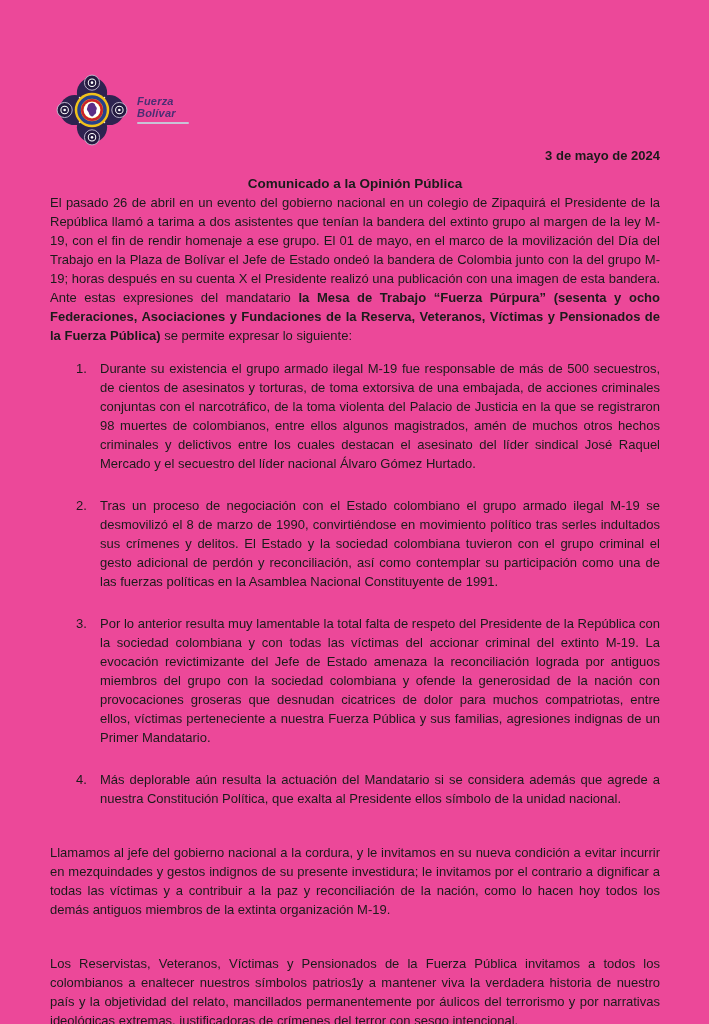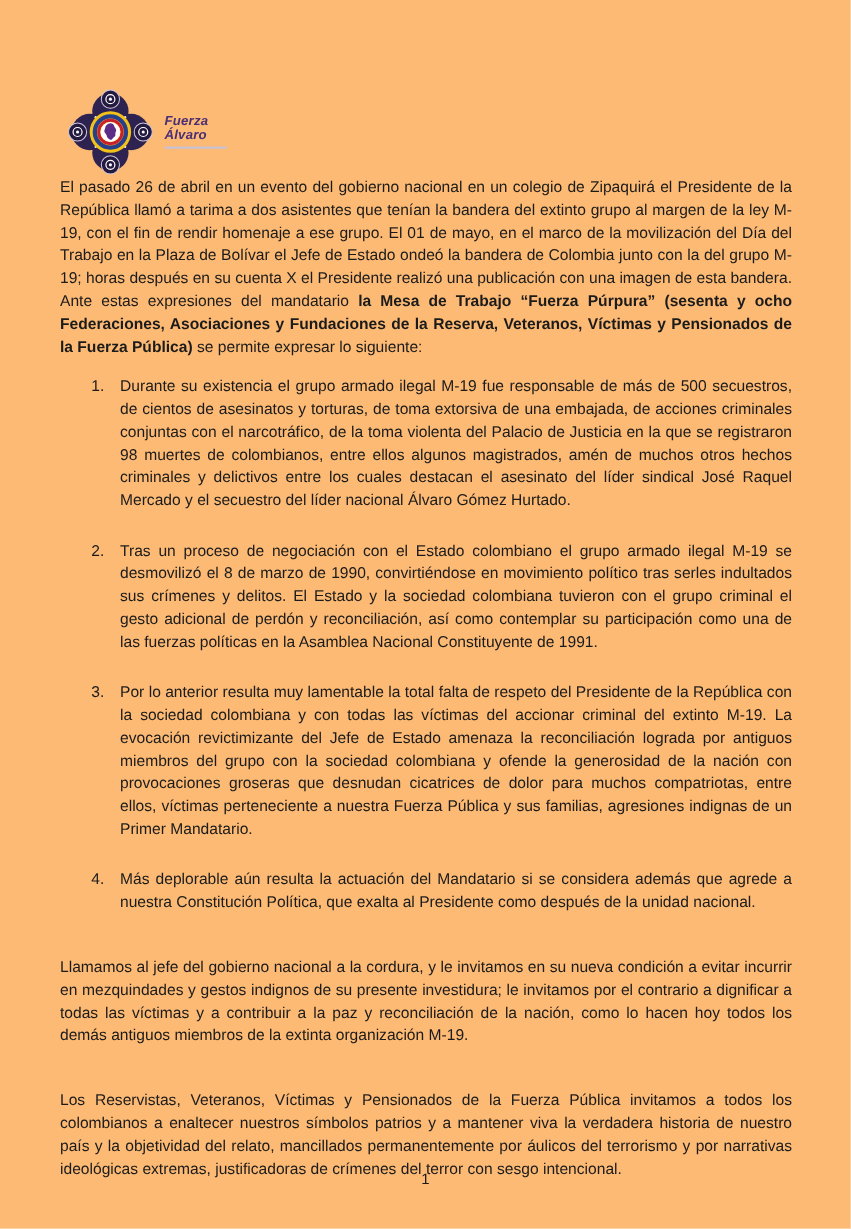--- a/index.html
+++ b/index.html
@@ -1,21 +1,21 @@
 <!DOCTYPE html>
 <html><head>
 <meta charset="utf-8">
 <style>
   * { margin:0; padding:0; box-sizing:border-box; }
   html,body { background:#ffffff; }
   .page {
     position:relative;
     width:709px; height:1024px;
     margin:0 auto;
-    background:#fdba74;
+    background:#ec4899;
     font-family:"Liberation Sans", sans-serif;
     color:#1b1b1b;
     overflow:hidden;
   }
   
   .logo-row {
     position:absolute; top:74px; left:56px;
     display:flex; align-items:center; gap:9px;
   }
   .logo-emblem { width:72px; height:72px; display:block; }
@@ -92,47 +92,49 @@
 
       <circle cx="50" cy="50" r="24" fill="#f2c21a"></circle>
       <circle cx="50" cy="50" r="18" fill="none" stroke-width="5" stroke="#27408b"></circle>
       <circle cx="50" cy="50" r="13.5" fill="none" stroke-width="3.5" stroke="#c8202f"></circle>
       <circle cx="50" cy="50" r="11.5" fill="#ffffff"></circle>
 
       <path d="M50,40 c-3.5,0.5 -5.5,2.5 -6,5 c-0.4,2 -1.5,3 -0.8,5 c0.6,1.8 2.2,2.4 2.6,4.4 c0.4,2 1.6,3.4 3.4,4.2 c1.4,0.6 2.8,0.2 3.4,-1.2 c0.6,-1.4 2.4,-1.6 3,-3.2 c0.6,-1.6 -0.4,-2.8 0.6,-4.4 c1,-1.6 0.4,-3.6 -0.8,-4.8 c-1.2,-1.2 -1,-3.4 -2.6,-4.2 c-1,-0.5 -1.8,-0.9 -2.8,-0.8 z" fill="#5b2d86"></path>
     </svg>
     <div class="logo-text">
       <span class="ln">Fuerza</span>
-      <span class="ln">Álvaro</span>
+      <span class="ln">Bolívar</span>
       <span class="logo-tagline"></span>
     </div>
   </div>
 
   <div class="content">
 
+    <div class="date-line">3 de mayo de 2024</div>
 
+    <div class="doc-title">Comunicado a la Opinión Pública</div>
 
     <p class="body-par"><span>El pasado 26 de abril en un evento del gobierno nacional en un colegio de Zipaquirá el Presidente de la República llamó a tarima a dos asistentes que tenían la bandera del extinto grupo al margen de la ley M-19, con el fin de rendir homenaje a ese grupo. El 01 de mayo, en el marco de la movilización del Día del Trabajo en la Plaza de Bolívar el Jefe de Estado ondeó la bandera de Colombia junto con la del grupo M-19; horas después en su cuenta X el Presidente realizó una publicación con una imagen de esta bandera. Ante estas expresiones del mandatario </span><span class="b">la Mesa de Trabajo “Fuerza Púrpura” (sesenta y ocho Federaciones, Asociaciones y Fundaciones de la Reserva, Veteranos, Víctimas y Pensionados de la Fuerza Pública)</span><span> se permite expresar lo siguiente:</span></p>
 
     <div class="list">
       <div class="item">
         <span class="item-num">1.</span>
         <span class="item-text">Durante su existencia el grupo armado ilegal M-19 fue responsable de más de 500 secuestros, de cientos de asesinatos y torturas, de toma extorsiva de una embajada, de acciones criminales conjuntas con el narcotráfico, de la toma violenta del Palacio de Justicia en la que se registraron 98 muertes de colombianos, entre ellos algunos magistrados, amén de muchos otros hechos criminales y delictivos entre los cuales destacan el asesinato del líder sindical José Raquel Mercado y el secuestro del líder nacional Álvaro Gómez Hurtado.</span>
       </div>
       <div class="item">
         <span class="item-num">2.</span>
         <span class="item-text">Tras un proceso de negociación con el Estado colombiano el grupo armado ilegal M-19 se desmovilizó el 8 de marzo de 1990, convirtiéndose en movimiento político tras serles indultados sus crímenes y delitos. El Estado y la sociedad colombiana tuvieron con el grupo criminal el gesto adicional de perdón y reconciliación, así como contemplar su participación como una de las fuerzas políticas en la Asamblea Nacional Constituyente de 1991.</span>
       </div>
       <div class="item">
         <span class="item-num">3.</span>
         <span class="item-text">Por lo anterior resulta muy lamentable la total falta de respeto del Presidente de la República con la sociedad colombiana y con todas las víctimas del accionar criminal del extinto M-19. La evocación revictimizante del Jefe de Estado amenaza la reconciliación lograda por antiguos miembros del grupo con la sociedad colombiana y ofende la generosidad de la nación con provocaciones groseras que desnudan cicatrices de dolor para muchos compatriotas, entre ellos, víctimas perteneciente a nuestra Fuerza Pública y sus familias, agresiones indignas de un Primer Mandatario.</span>
       </div>
       <div class="item">
         <span class="item-num">4.</span>
-        <span class="item-text">Más deplorable aún resulta la actuación del Mandatario si se considera además que agrede a nuestra Constitución Política, que exalta al Presidente como después de la unidad nacional.</span>
+        <span class="item-text">Más deplorable aún resulta la actuación del Mandatario si se considera además que agrede a nuestra Constitución Política, que exalta al Presidente ellos símbolo de la unidad nacional.</span>
       </div>
     </div>
 
     <p class="closing">Llamamos al jefe del gobierno nacional a la cordura, y le invitamos en su nueva condición a evitar incurrir en mezquindades y gestos indignos de su presente investidura; le invitamos por el contrario a dignificar a todas las víctimas y a contribuir a la paz y reconciliación de la nación, como lo hacen hoy todos los demás antiguos miembros de la extinta organización M-19.</p>
     <p class="closing">Los Reservistas, Veteranos, Víctimas y Pensionados de la Fuerza Pública invitamos a todos los colombianos a enaltecer nuestros símbolos patrios y a mantener viva la verdadera historia de nuestro país y la objetividad del relato, mancillados permanentemente por áulicos del terrorismo y por narrativas ideológicas extremas, justificadoras de crímenes del terror con sesgo intencional.</p>
 
   </div>
 
   <div class="page-number">1</div>
 

